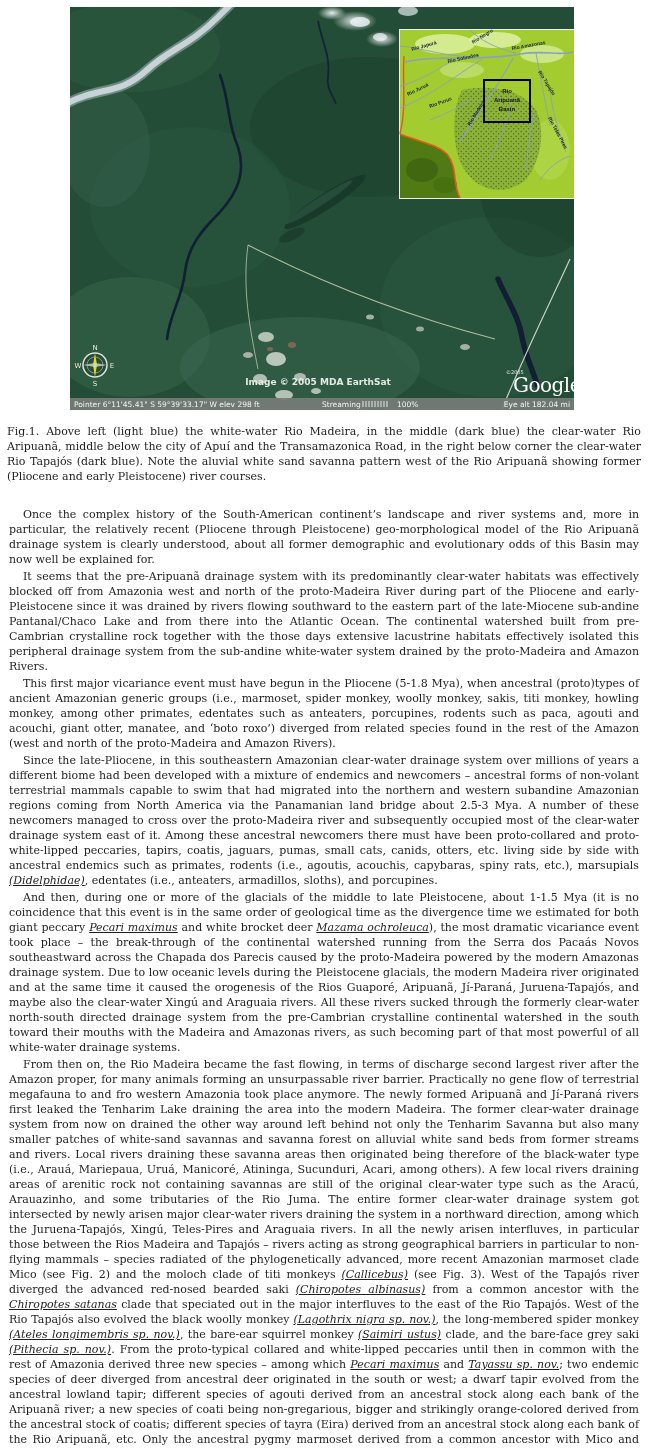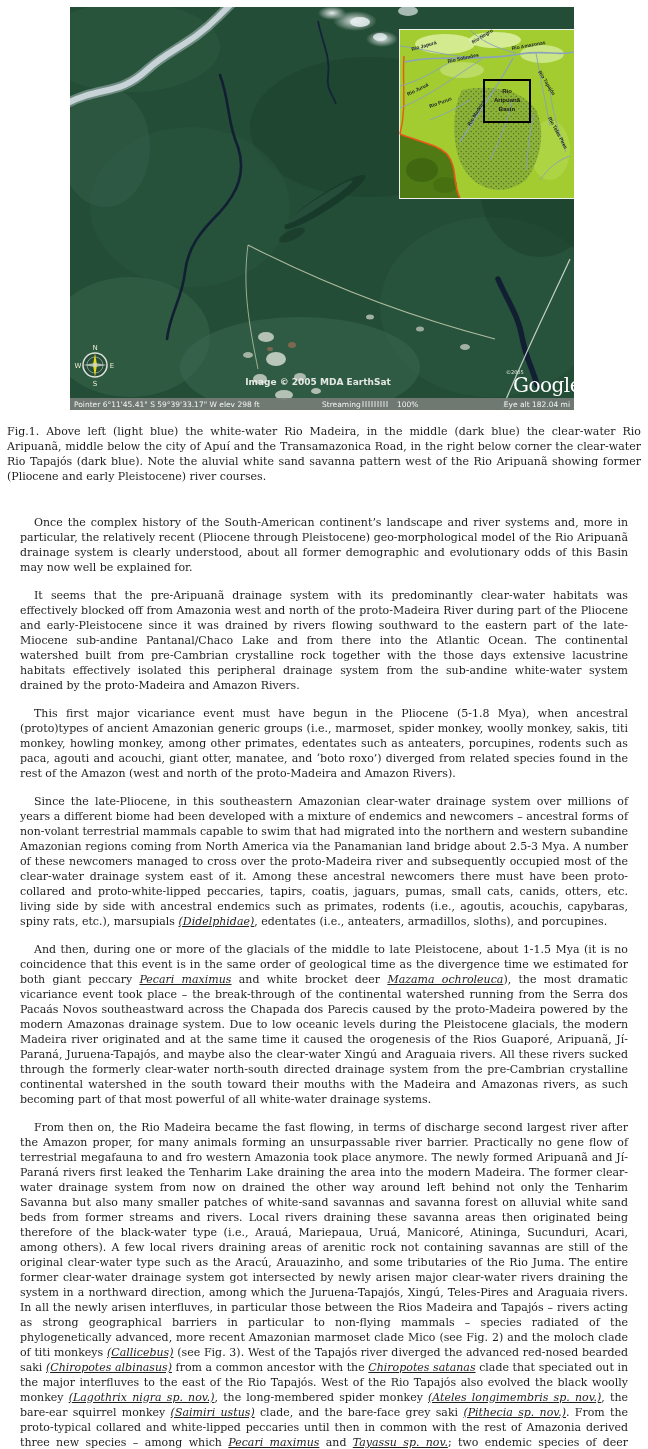--- a/index.html
+++ b/index.html
@@ -5,22 +5,22 @@
   html,body{margin:0;padding:0;background:#ffffff;}
   #page{position:relative;width:648px;height:1449px;background:#ffffff;overflow:hidden;
         font-family:"DejaVu Serif", serif;color:#1e1e1e;}
   
   #sat-wrap{position:absolute;left:70px;top:7px;width:504px;height:403px;}
   #sat-wrap svg{display:block;}
   .ge-ui-text{font-family:"DejaVu Sans", sans-serif;}
   
   #text-block{position:absolute;left:7px;top:424px;width:634px;
               font-size:11px;line-height:15px;text-align:justify;hyphens:auto;}
-  #figure-caption{margin:0 0 31px 0;}
-  .para{margin:13px;text-indent:14px;}
+  #figure-caption{margin:0 0 23px 0;}
+  .para{margin:2px;text-indent:14px;}
   .para i{font-style:italic;text-decoration:underline;}
 </style>
 </head>
 <body>
 
 <div id="page">
 
   <div id="sat-wrap">
     <svg width="504" height="403" viewBox="0 0 504 403">
       <defs>

